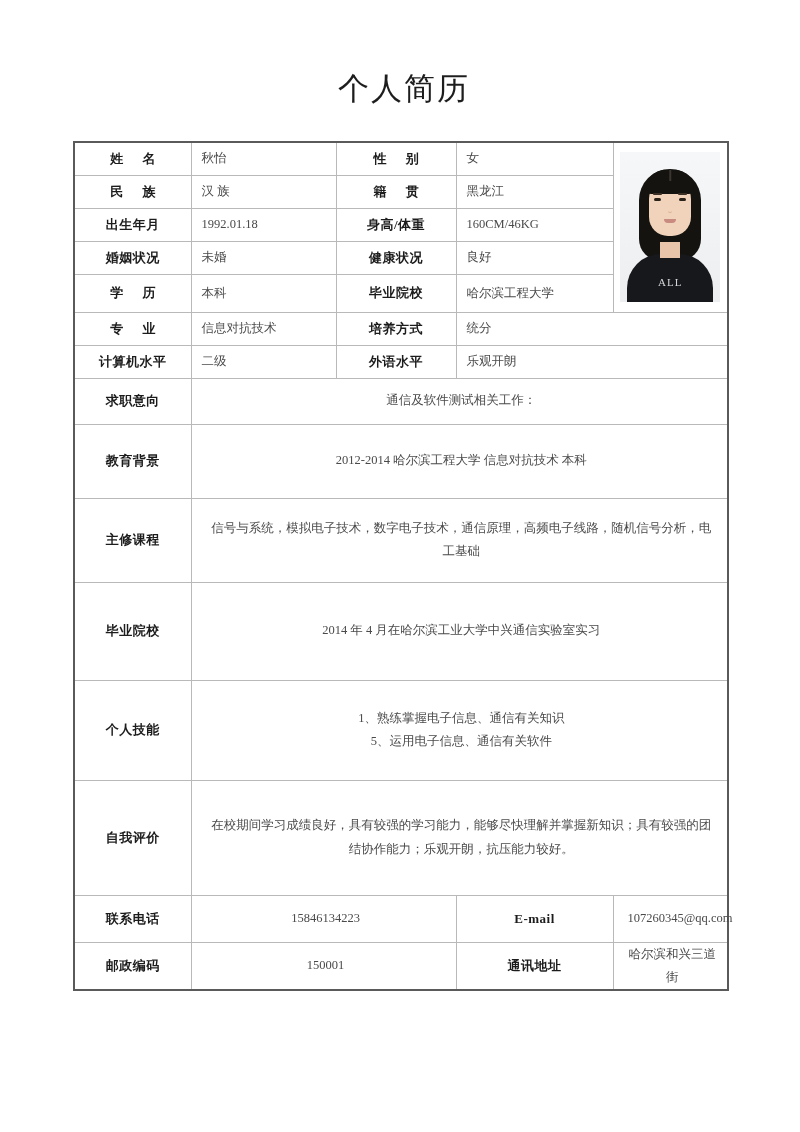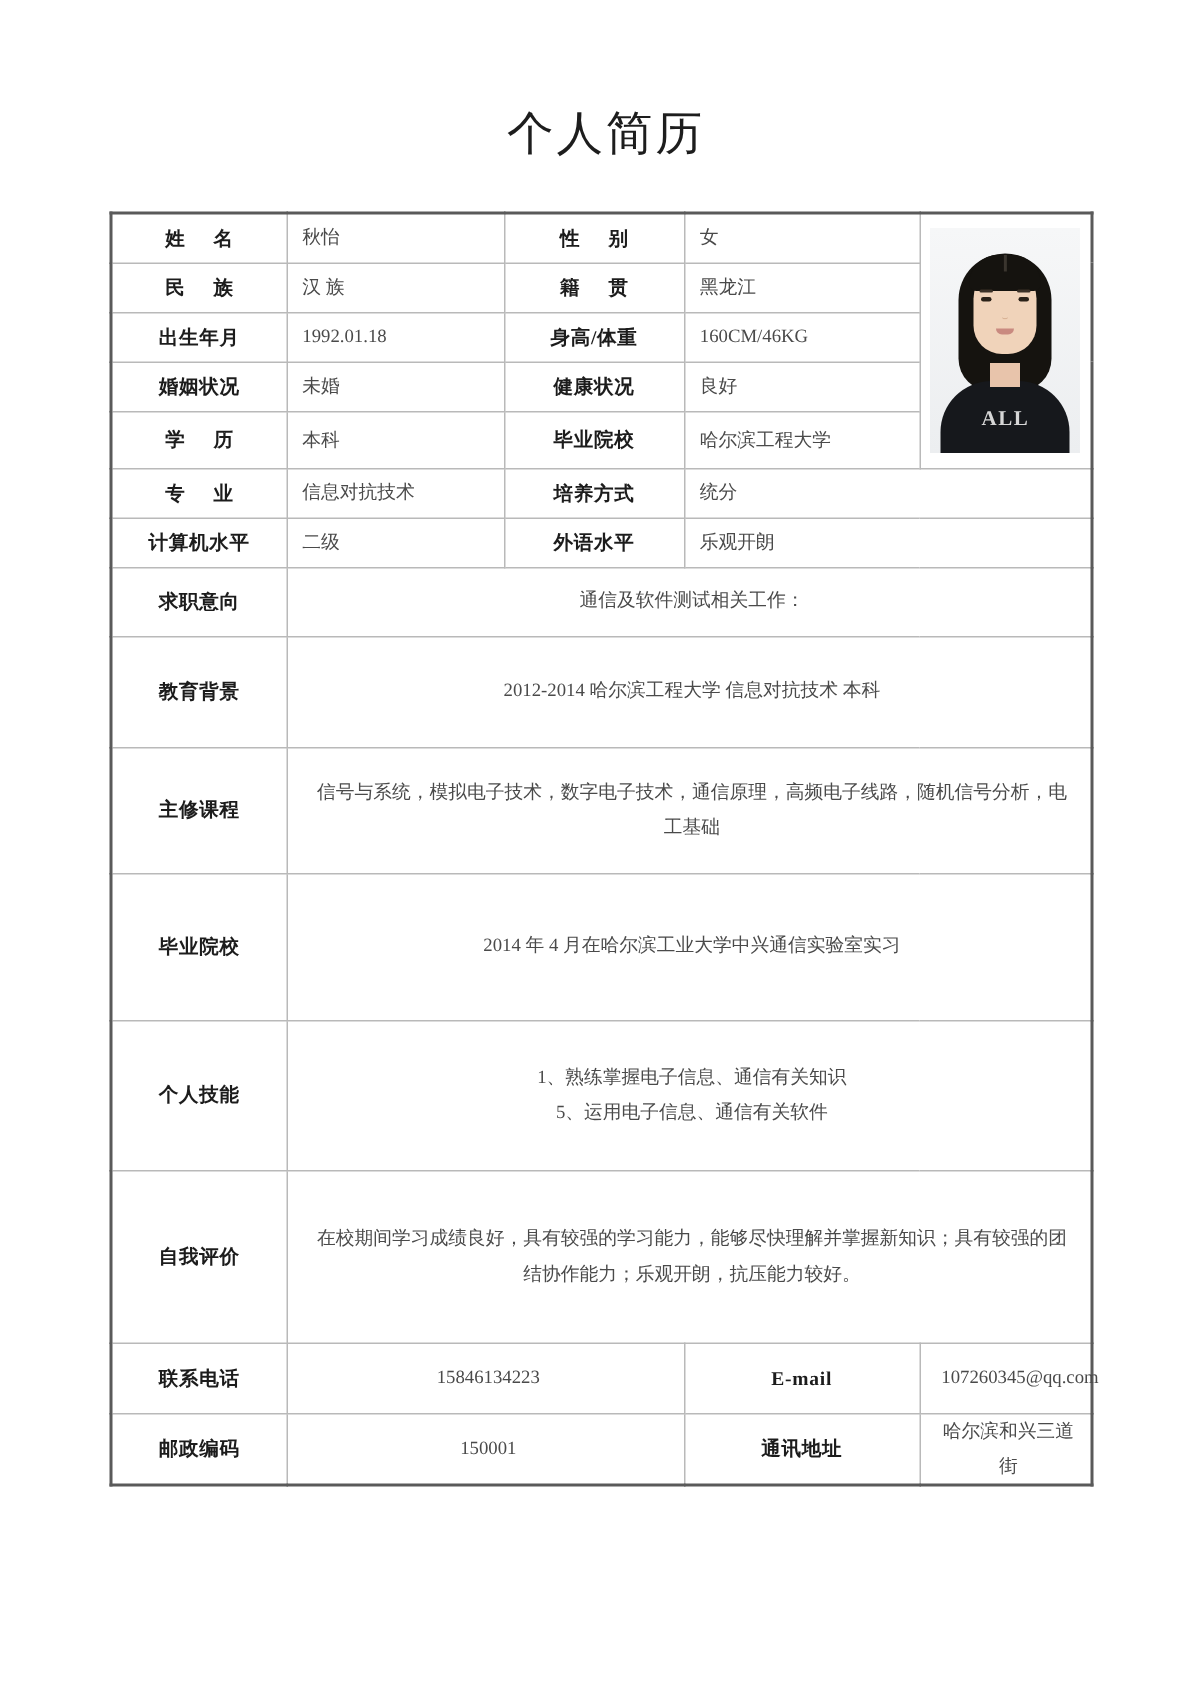--- a/index.html
+++ b/index.html
@@ -167,25 +167,24 @@
     left: 50%; transform: translateX(-50%);
     top: 67px;
     width: 12px; height: 3.5px;
     background: #c98a80;
     border-radius: 0 0 6px 6px;
   }
   .p-shirt-text {
     position: absolute;
     left: 50%; transform: translateX(-50%);
     bottom: 14px;
-    font-size: 14px;
+    font-size: 11px;
     letter-spacing: 1px;
     color: #d6d6d6;
     font-family: "Liberation Serif", serif;
-    font-weight: bold;
   }
 </style>
 </head>
 <body>
 
 <div class="page">
 
   <div class="doc-title">个人简历</div>
 
   <table class="resume-table">

